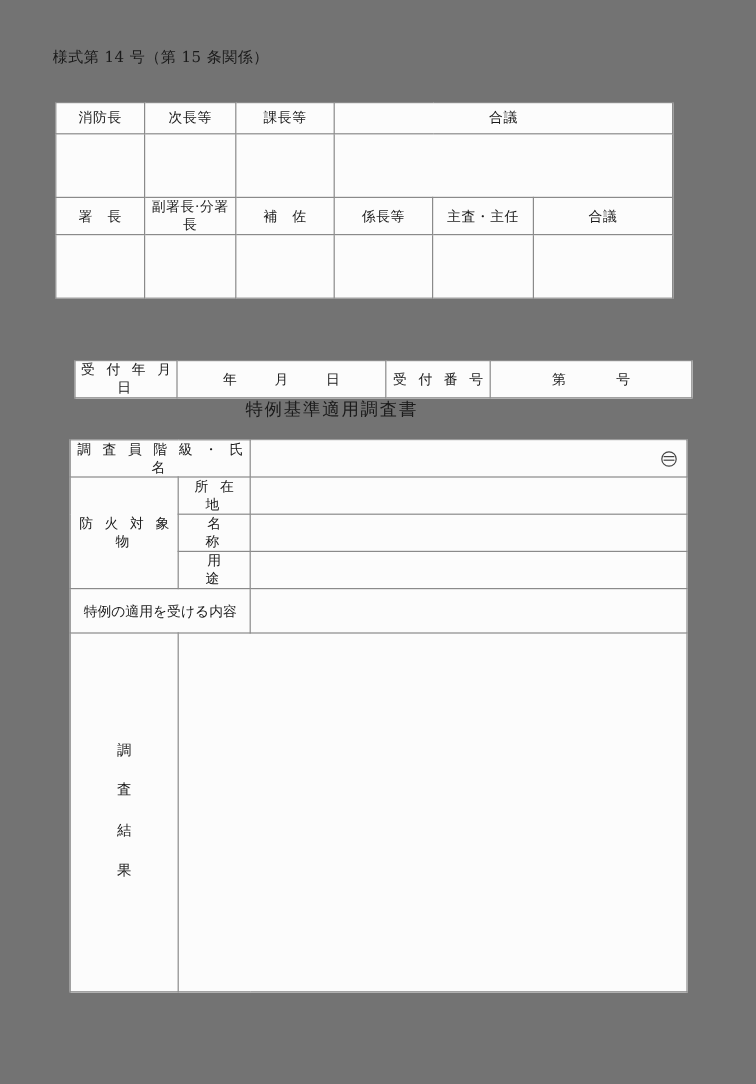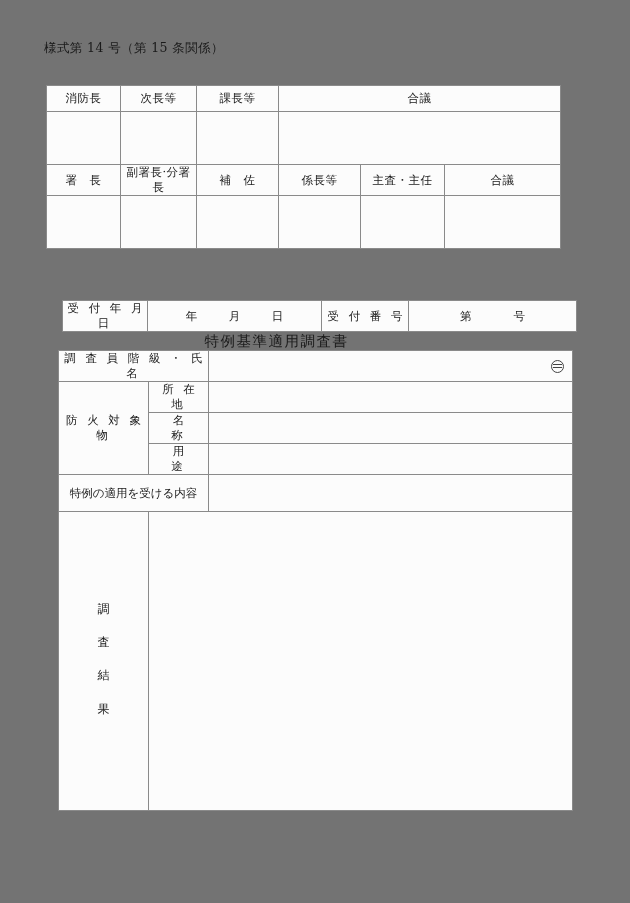--- a/index.html
+++ b/index.html
@@ -89,21 +89,21 @@
     position: absolute;
     left: 0;
     top: 332px;
     width: 553px;
     text-align: center;
     font-size: 14.5px;
     letter-spacing: 1.5px;
   }
 
   
-  #main-table { left: 58px; top: 350px; width: 514px; }
+  #main-table { left: 58px; top: 366px; width: 514px; }
   #main-table td { height: 26px; }
   .inspector-value {
     position: relative;
     text-align: right !important;
   }
   .seal-mark {
     display: inline-block;
     margin-right: 8px;
     font-size: 12px;
     color: #333;

